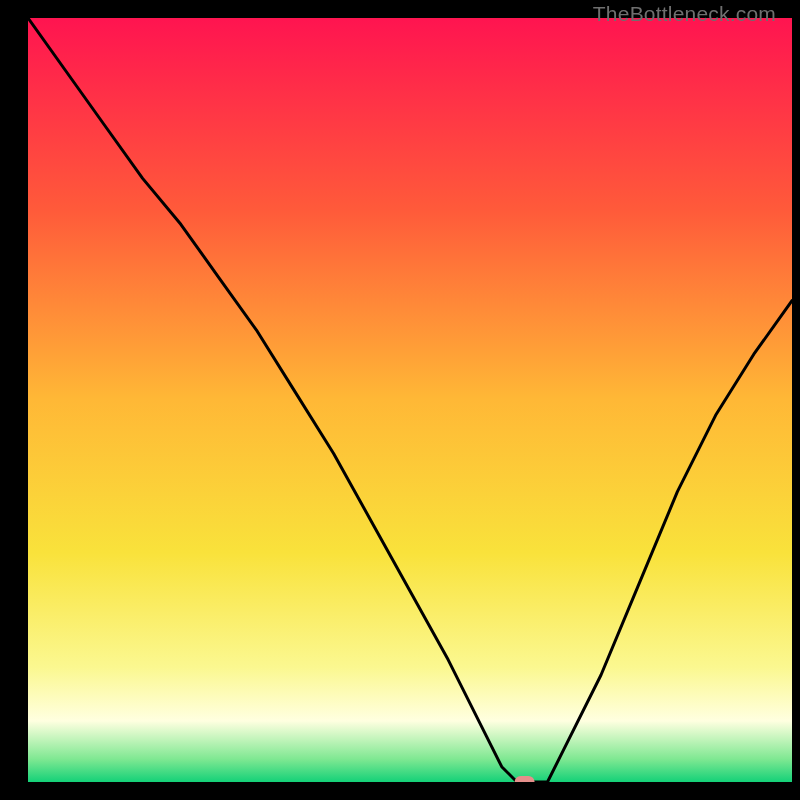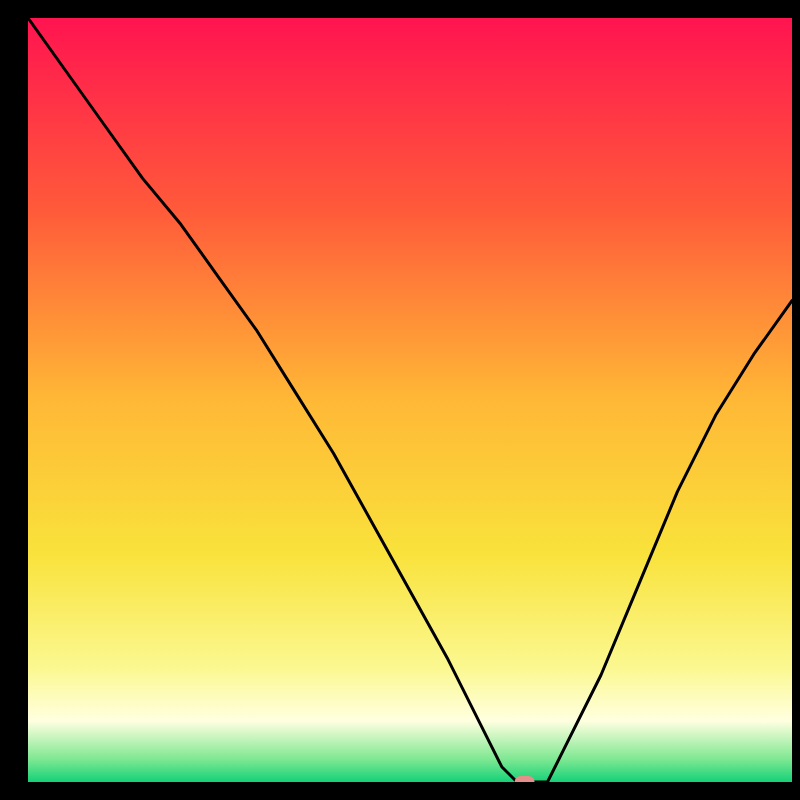--- a/index.html
+++ b/index.html
@@ -52,13 +52,14 @@
           <stop offset="92%" stop-color="#ffffe0"></stop>
           <stop offset="97%" stop-color="#7fe892"></stop>
           <stop offset="100%" stop-color="#14d178"></stop>
         </linearGradient>
     </defs>
     <rect x="0" y="0" width="764" height="764" fill="url(#bg-grad)"></rect>
     <path id="curve-path" fill="none" stroke="#000000" stroke-width="3" stroke-linecap="round" stroke-linejoin="round" d="M 0.0 0.0 L 38.2 53.5 L 76.4 107.0 L 114.6 160.4 L 152.8 206.3 L 191.0 259.8 L 229.2 313.2 L 267.4 374.4 L 305.6 435.5 L 343.8 504.2 L 382.0 573.0 L 420.2 641.8 L 458.4 718.2 L 473.7 748.7 L 489.0 764.0 L 504.2 764.0 L 519.5 764.0 L 534.8 733.4 L 573.0 657.0 L 611.2 565.4 L 649.4 473.7 L 687.6 397.3 L 725.8 336.2 L 764.0 282.7"></path>
     <rect id="marker-rect" rx="6" ry="6" x="486.6" y="758.0" width="20" height="12" fill="#e58f8b"></rect>
   </svg>
 
+  <div class="watermark">TheBottleneck.com</div>
 </div>
 
 </body></html>

